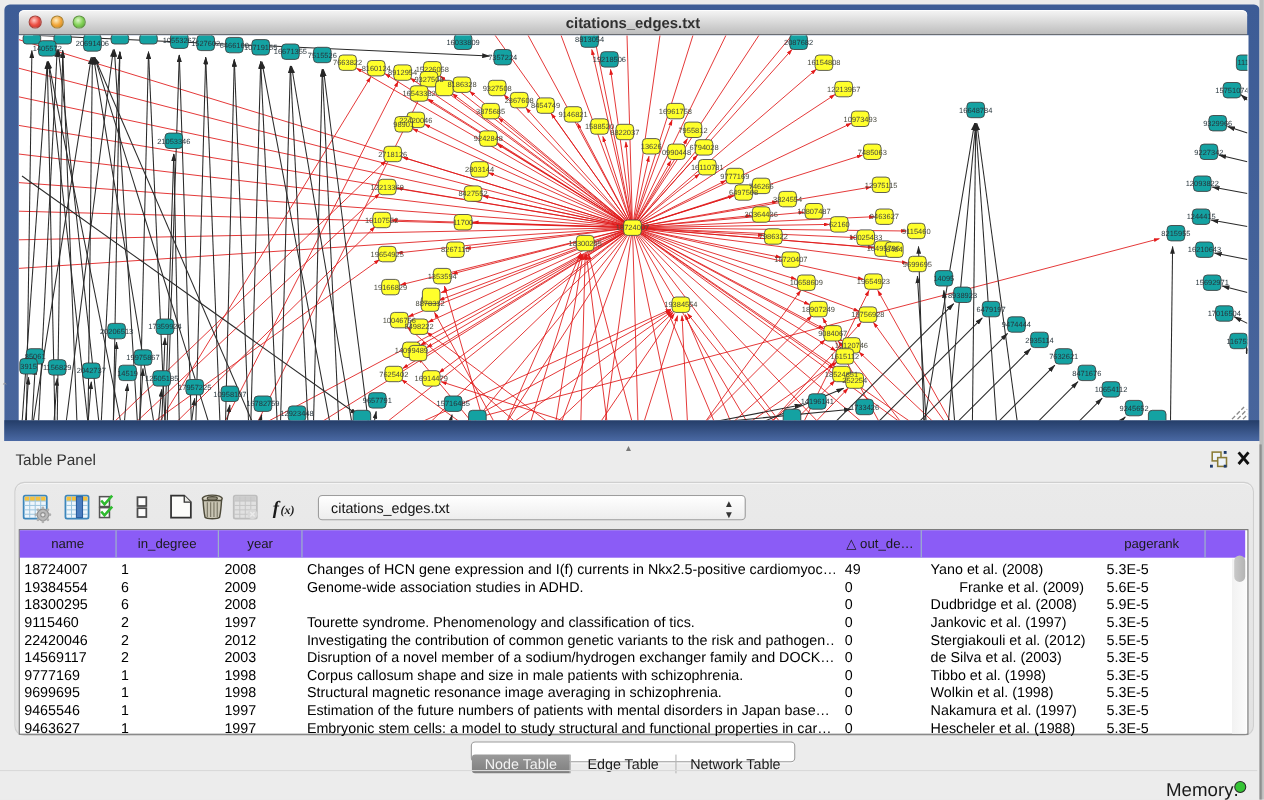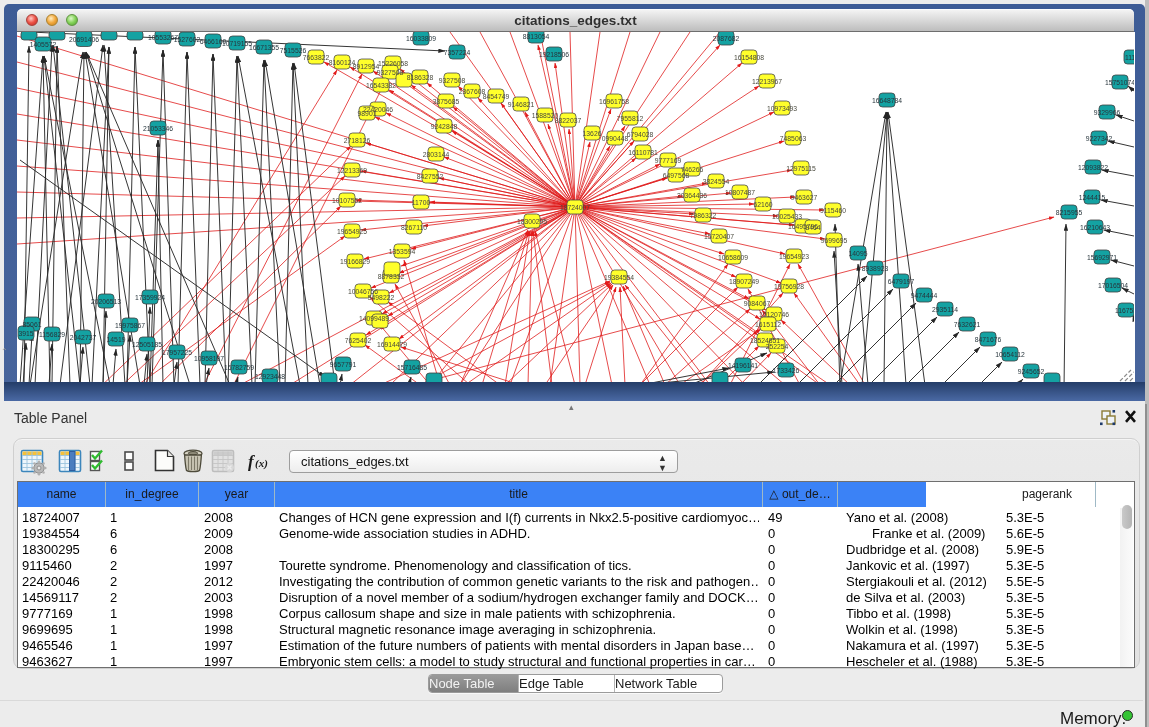--- a/index.html
+++ b/index.html
@@ -6,28 +6,28 @@
 .frame::after { content:""; position:absolute; left:0; right:0; bottom:0; height:19px; background:linear-gradient(#243d68,#4a69a4); }
 .titlebar { position:absolute; left:17px; top:9px; width:1117px; height:23px; border-radius:5px 5px 0 0; background:linear-gradient(#f6f6f6,#bdbdbd); border-bottom:1px solid #6e6e6e; box-shadow:inset 0 1px 0 #fdfdfd; }
 .titlebar .title { position:absolute; left:0; right:0; top:4px; text-align:center; font-size:13.5px; font-weight:bold; color:#303030; }
 .tl { position:absolute; top:5px; width:12px; height:12px; border-radius:50%; }
 .canvas { position:absolute; left:17px; top:32px; width:1117.5px; height:350px; background:#fff; overflow:hidden; }
 .panel { position:absolute; left:0; top:401px; width:1149px; height:326px; background:#ececec; }
 .ptitle { position:absolute; left:14px; top:410px; font-size:14px; color:#333; }
 .container { position:absolute; left:13px; top:438px; width:1127px; height:231px; background:linear-gradient(#eaeaea,#e2e2e2); border:1px solid #cfcfcf; border-radius:9px; box-shadow:inset 0 1px 0 #f5f5f5; }
 .combo { position:absolute; left:289px; top:450px; width:389px; height:23px; background:linear-gradient(#ffffff,#ededed); border:1px solid #9d9d9d; border-radius:4px; font-size:13px; color:#111; padding:3px 0 0 11px; }
 .tablebox { position:absolute; left:17px; top:481px; width:1118px; height:187px; background:#fff; border:1px solid #6f6f6f; overflow:hidden; }
-.thead { position:absolute; left:18px; top:482px; width:908px; height:25px; background:#3b82f6;padding-left:24px; }
+.thead { position:absolute; left:18px; top:482px; width:1114px; height:25px; background:#8b5cf6;padding-left:24px; }
 .th { position:absolute; top:0; height:25px; font-size:12px; color:#1a1a1a; text-align:center; line-height:25px; border-right:1px solid #9fb9c6; overflow:hidden; white-space:nowrap; }
 .tr { position:absolute; left:0px; width:1117px; height:16px; font-size:13px; color:#000; }
 .tr span { position:absolute; top:1px; white-space:nowrap; overflow:hidden; }
 .sbar { position:absolute; left:1120px; top:508px; width:13px; height:159px; background:linear-gradient(90deg,#f2f2f2,#fbfbfb); }
 .sthumb { position:absolute; left:1121.5px; top:505px; width:10px; height:24px; background:linear-gradient(90deg,#c9c9c9,#b4b4b4); border-radius:5px; }
 .tabs { position:absolute; left:428px; top:674px; width:295px; height:19px; border:1px solid #9b9b9b; border-radius:4px; background:#fff; box-shadow:0 1px 0 rgba(255,255,255,.7); }
-.tab { position:absolute; top:0; height:17px; font-size:13px; line-height:17px; color:#1a1a1a; }
+.tab { position:absolute; top:11px; height:17px; font-size:13px; line-height:17px; text-align:center; color:#1a1a1a; }
 .tabsel { background:linear-gradient(#9a9a9a,#7f7f7f); color:#f3f3f3; border-radius:3px 0 0 3px; }
 .divline { position:absolute; left:0; top:700px; width:1143px; height:1px; background:#d9d9d9; }
 .mem { position:absolute; left:1060px; top:709px; font-size:17px; color:#1a1a1a; }
 .memdot { position:absolute; left:1122px; top:710px; width:11px; height:11px; border-radius:50%; background:#35c435; border:1.4px solid #2a2a2a; }
 .rightstrip { position:absolute; left:1145px; top:0; width:4px; height:727px; background:#bdbdbd; }
 .rightline { position:absolute; left:1145px; top:404px; width:2px; height:323px; background:#8f8f8f; }
 .grip { position:absolute; left:569px; top:402px; font-size:9px; color:#777; }
 </style></head>
 <body>
 <div class="frame"></div>
@@ -638,21 +638,20 @@
       <text x="0" y="16" font-family="Liberation Serif, serif" font-style="italic" font-weight="bold" font-size="17" fill="#1a1a1a">f</text>
       <text x="7" y="16" font-family="Liberation Serif, serif" font-style="italic" font-weight="bold" font-size="11" fill="#1a1a1a">(x)</text>
     </g>
   </svg>
 <div class="combo">citations_edges.txt<span style="position:absolute;right:10px;top:2px;font-size:9px;color:#333;letter-spacing:0">▲<br>▼</span></div>
 <div class="tablebox"></div>
 <div class="thead">
     <div class="th" style="left:0px;width:88px">name</div>
     <div class="th" style="left:88px;width:93px">in_degree</div>
     <div class="th" style="left:181px;width:76px">year</div>
-    <div class="th" style="left:257px;width:488px">title</div>
     <div class="th" style="left:745px;width:75px">△ out_de…</div>
     <div class="th" style="left:981px;width:97px">pagerank</div>
   </div>
 <div class="tr" style="top:509px">
 <span style="left:22px">18724007</span>
     <span style="left:110px">1</span>
     <span style="left:204px">2008</span>
 <span style="left:279px;width:480px">Changes of HCN gene expression and I(f) currents in Nkx2.5-positive cardiomyoc…</span>
     <span style="left:768px">49</span>
 <span style="left:846px;width:150px">Yano et al. (2008)</span>

